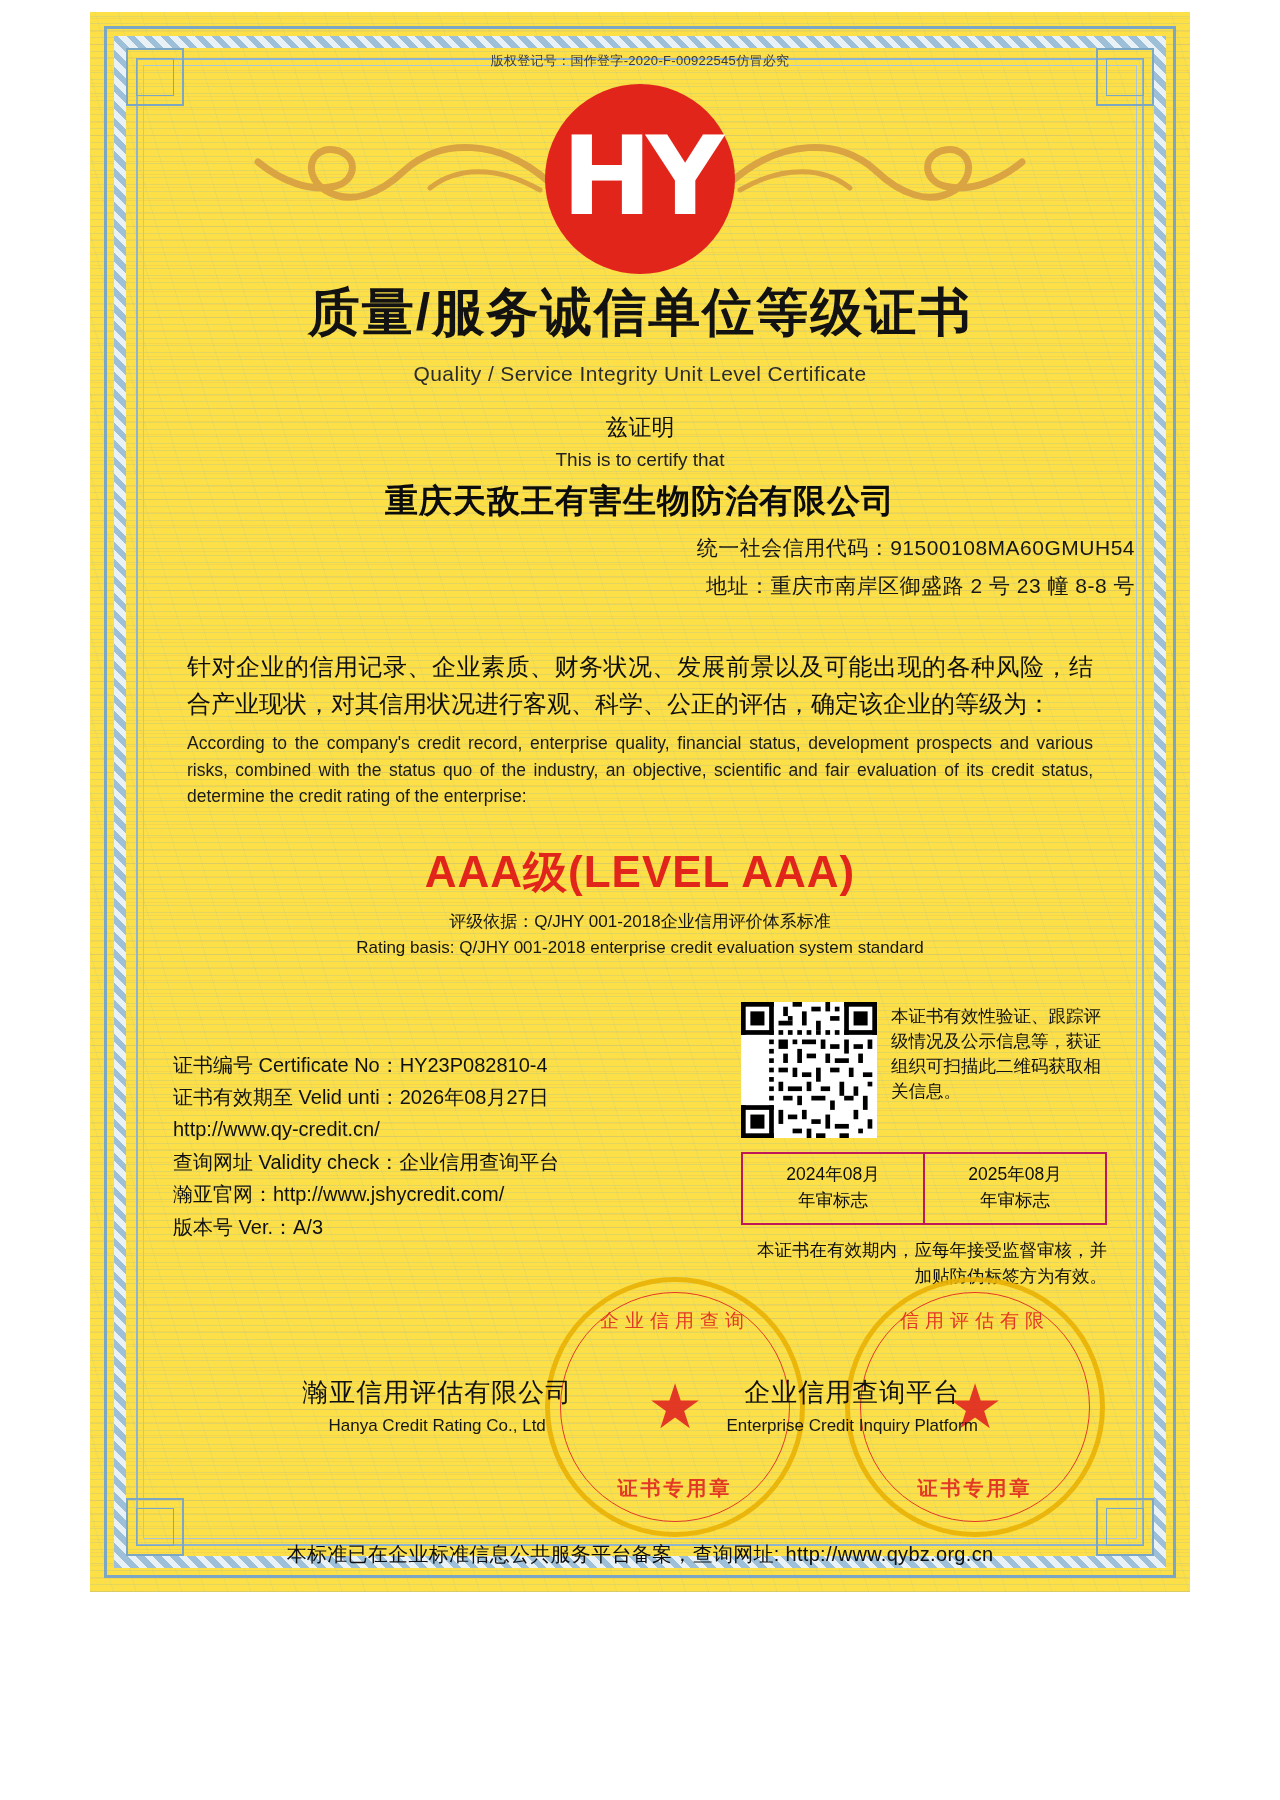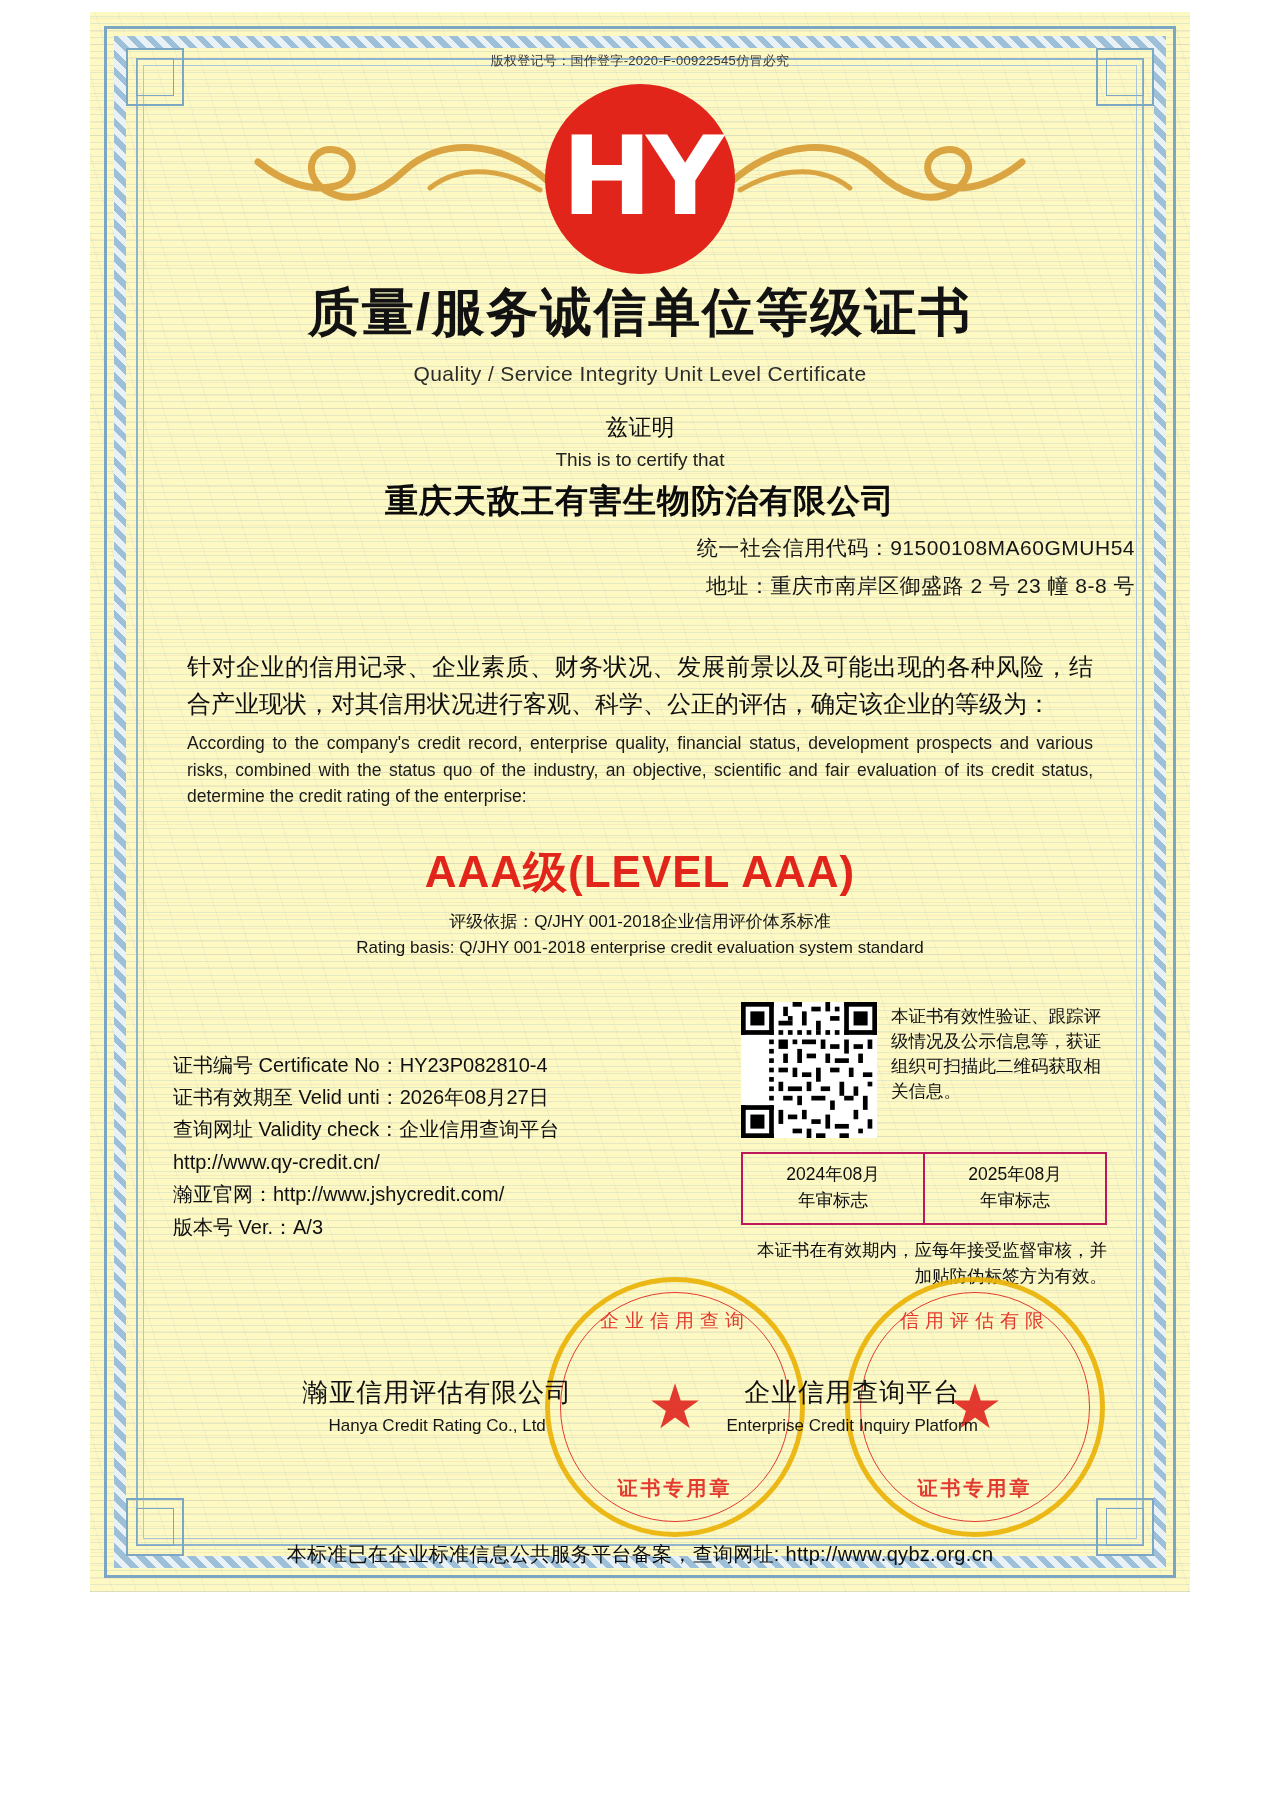--- a/index.html
+++ b/index.html
@@ -13,21 +13,21 @@
     overflow: hidden;
     font-family: "Liberation Sans", sans-serif;
   }
 
   
   .cert-page {
     position: relative;
     width: 1100px;
     height: 1580px;
     margin: 12px auto 0 auto;
-    background: #fef9c3;
+    background: #fde047;
     overflow: hidden;
   }
 
   
   .guilloche {
     position: absolute;
     inset: 0;
     background:
       repeating-linear-gradient(0deg,
         rgba(120,170,200,0.22) 0px,
@@ -421,22 +421,22 @@
     </div>
 
     <div class="level">AAA级(LEVEL AAA)</div>
     <div class="basis-cn">评级依据：Q/JHY 001-2018企业信用评价体系标准</div>
     <div class="basis-en">Rating basis: Q/JHY 001-2018 enterprise credit evaluation system standard</div>
 
     <div class="details-row">
       <div class="details-left">
         <div>证书编号 Certificate No：HY23P082810-4</div>
         <div>证书有效期至 Velid unti：2026年08月27日</div>
+        <div>http://www.qy-credit.cn/</div>
         <div>查询网址 Validity check：企业信用查询平台</div>
-        <div>http://www.qy-credit.cn/</div>
         <div>瀚亚官网：http://www.jshycredit.com/</div>
         <div>版本号 Ver.：A/3</div>
       </div>
 
       <div class="details-right">
         <div class="qr-row">
           <svg class="qr" viewBox="0 0 29 29">
             <rect width="29" height="29" fill="#ffffff"></rect>
             <g fill="#000000">
 

